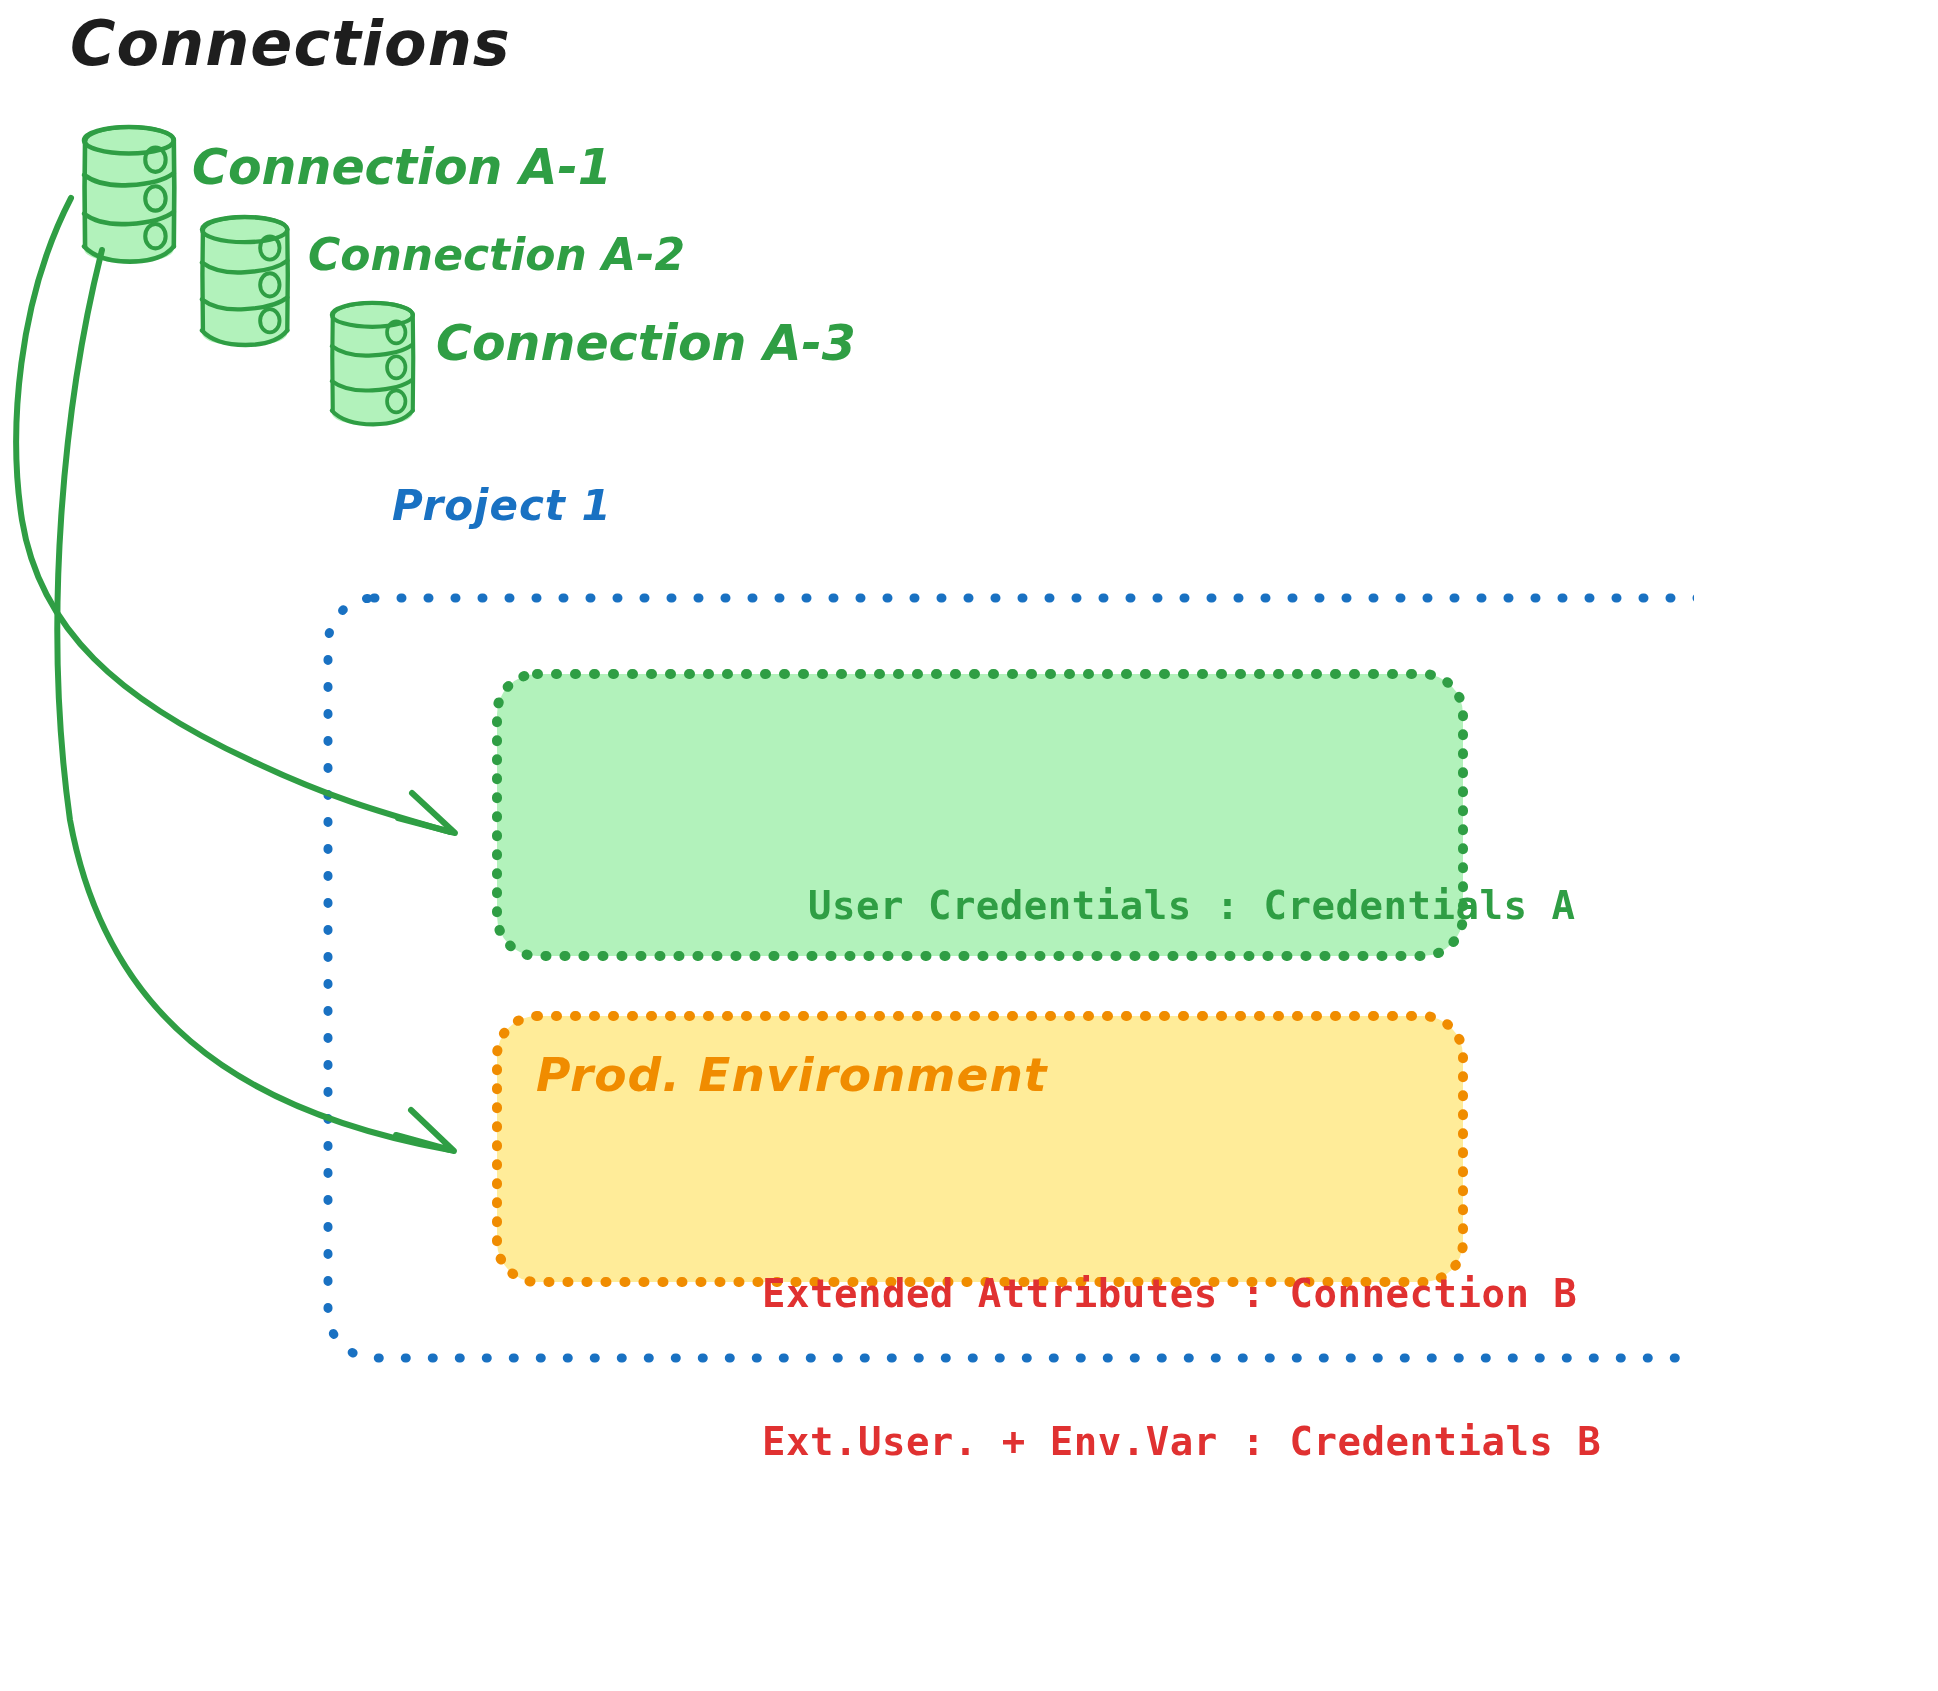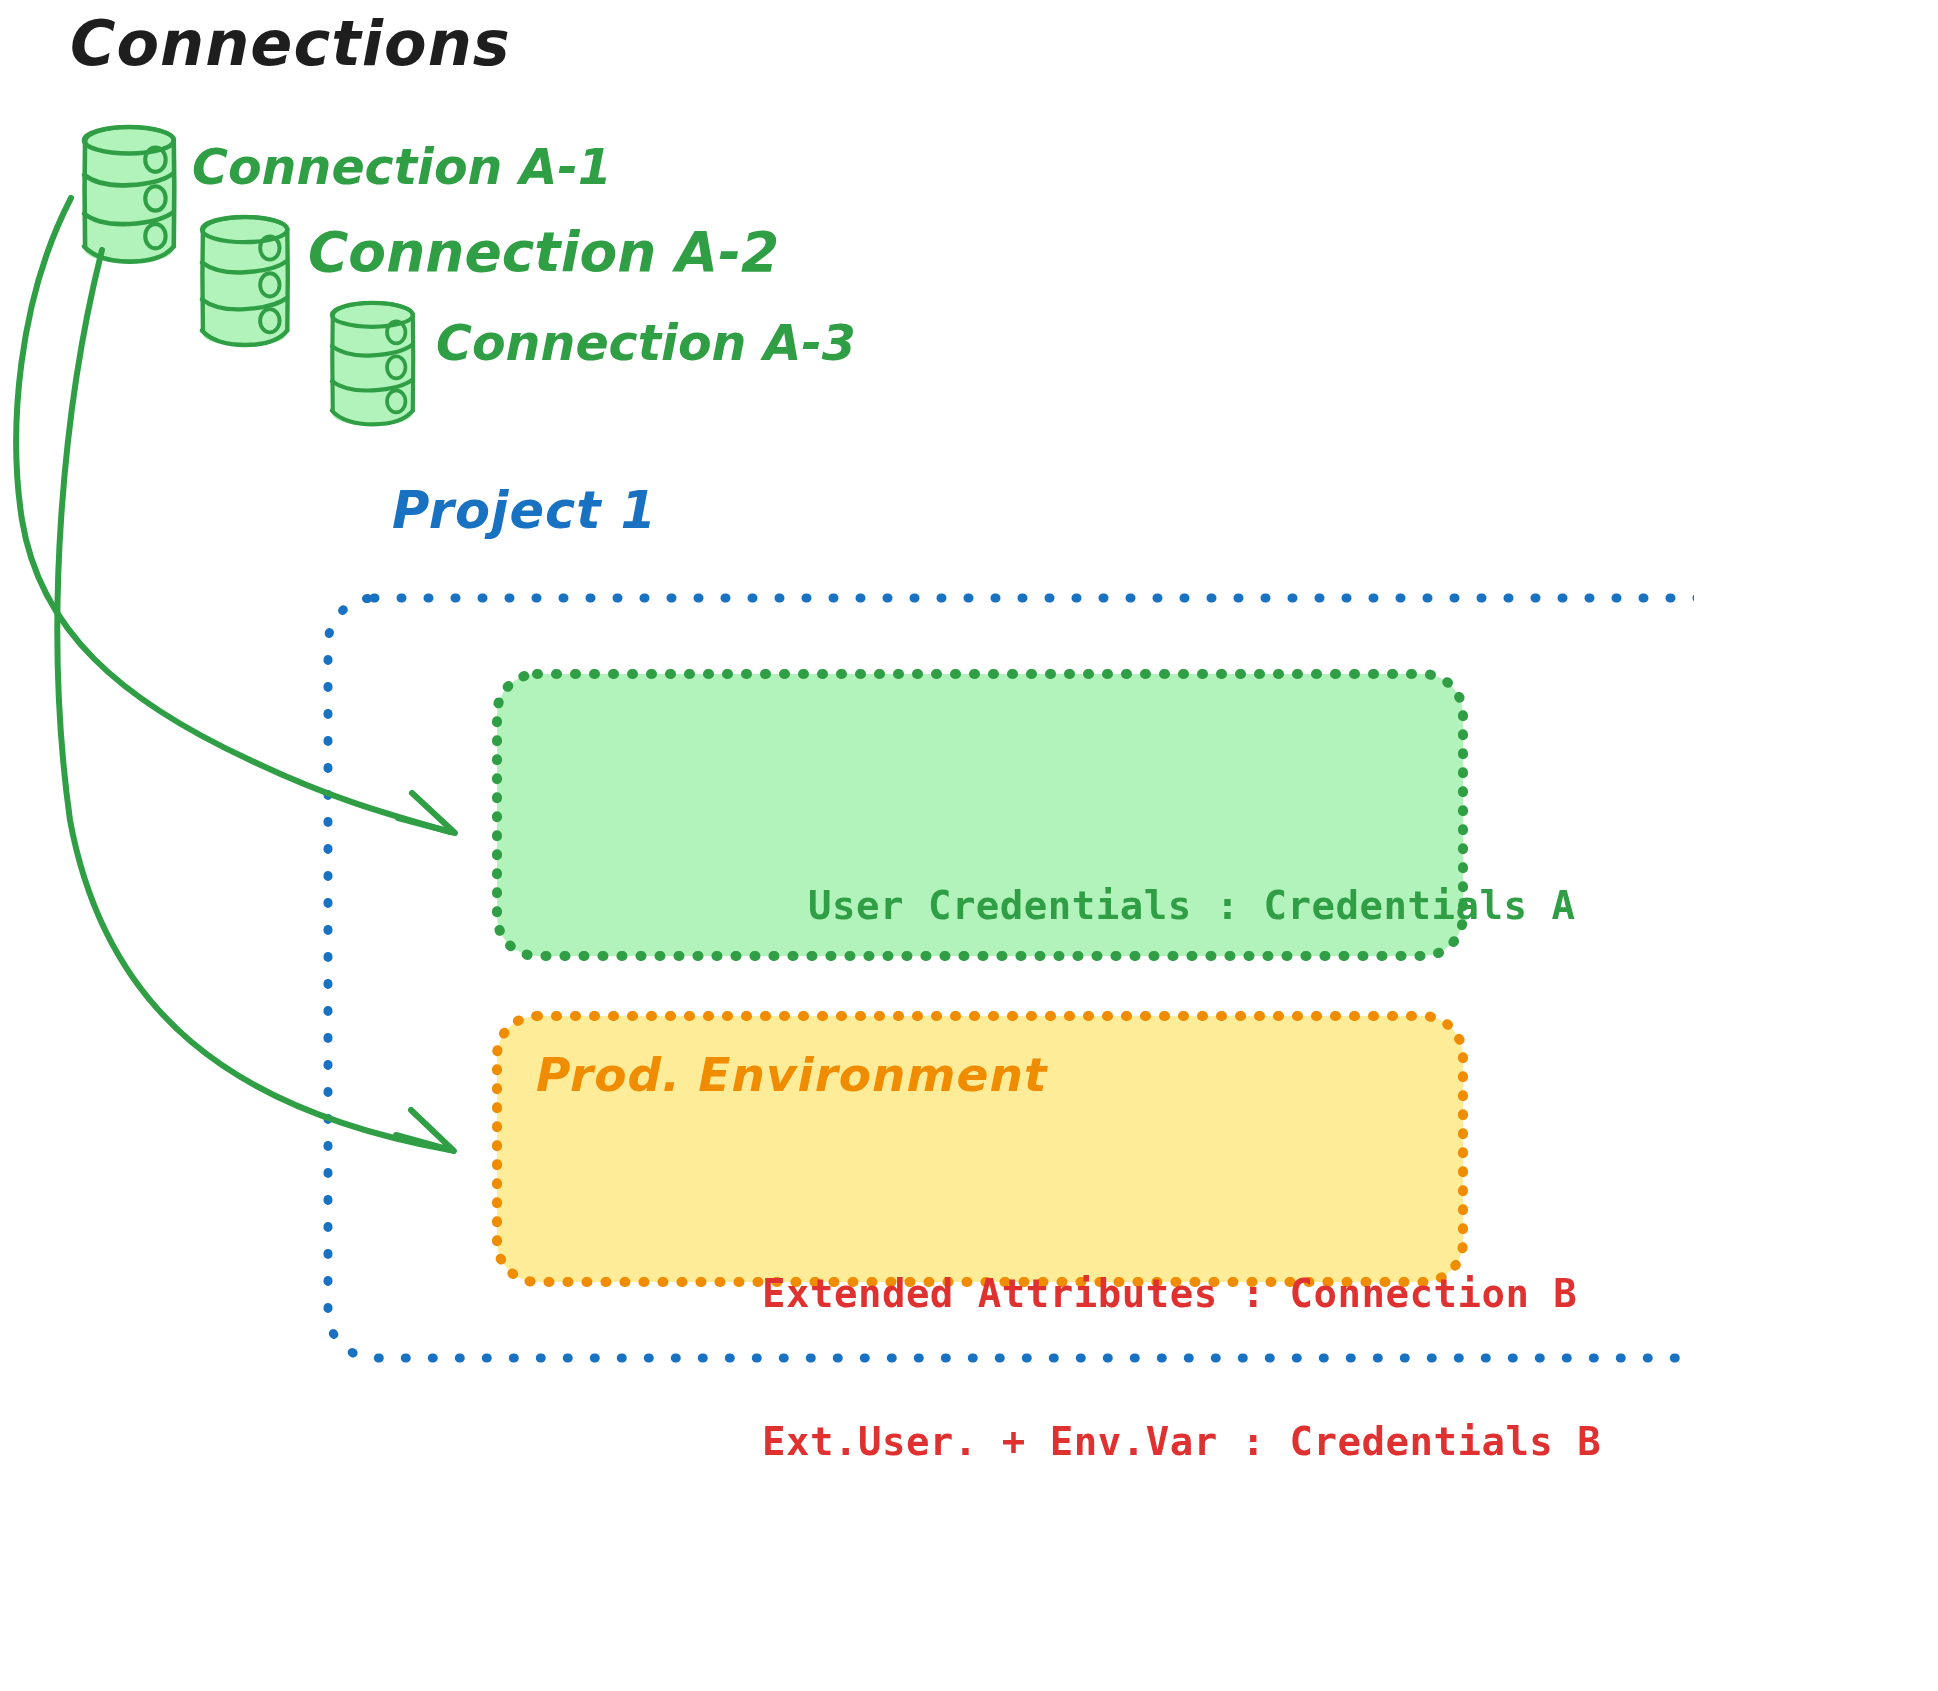--- a/index.html
+++ b/index.html
@@ -39,26 +39,26 @@
     font-weight: 700;
   }
   #title-connections {
     left: 70px;
     top: 8px;
     font-size: 62px;
     color: #1e1e1e;
     letter-spacing: 1px;
   }
   #label-conn-a1 { left: 192px; top: 140px; font-size: 49px; color: #2f9e44; }
-  #label-conn-a2 { left: 308px; top: 221px; font-size: 55px; color: #2f9e44; text-align: right; }
+  #label-conn-a2 { left: 308px; top: 230px; font-size: 44px; color: #2f9e44; text-align: right; }
   #label-conn-a3 { left: 436px; top: 316px; font-size: 49px; color: #2f9e44; text-align: center; }
   #title-project1 {
     left: 392px;
     top: 482px;
-    font-size: 51px;
+    font-size: 42px;
     color: #1971c2;
     letter-spacing: 1px;
   }
   #label-dev-env {
     left: 534px;
     top: 710px;
     font-size: 47px;
     color: #2f9e44;
     letter-spacing: 1px;
   }

